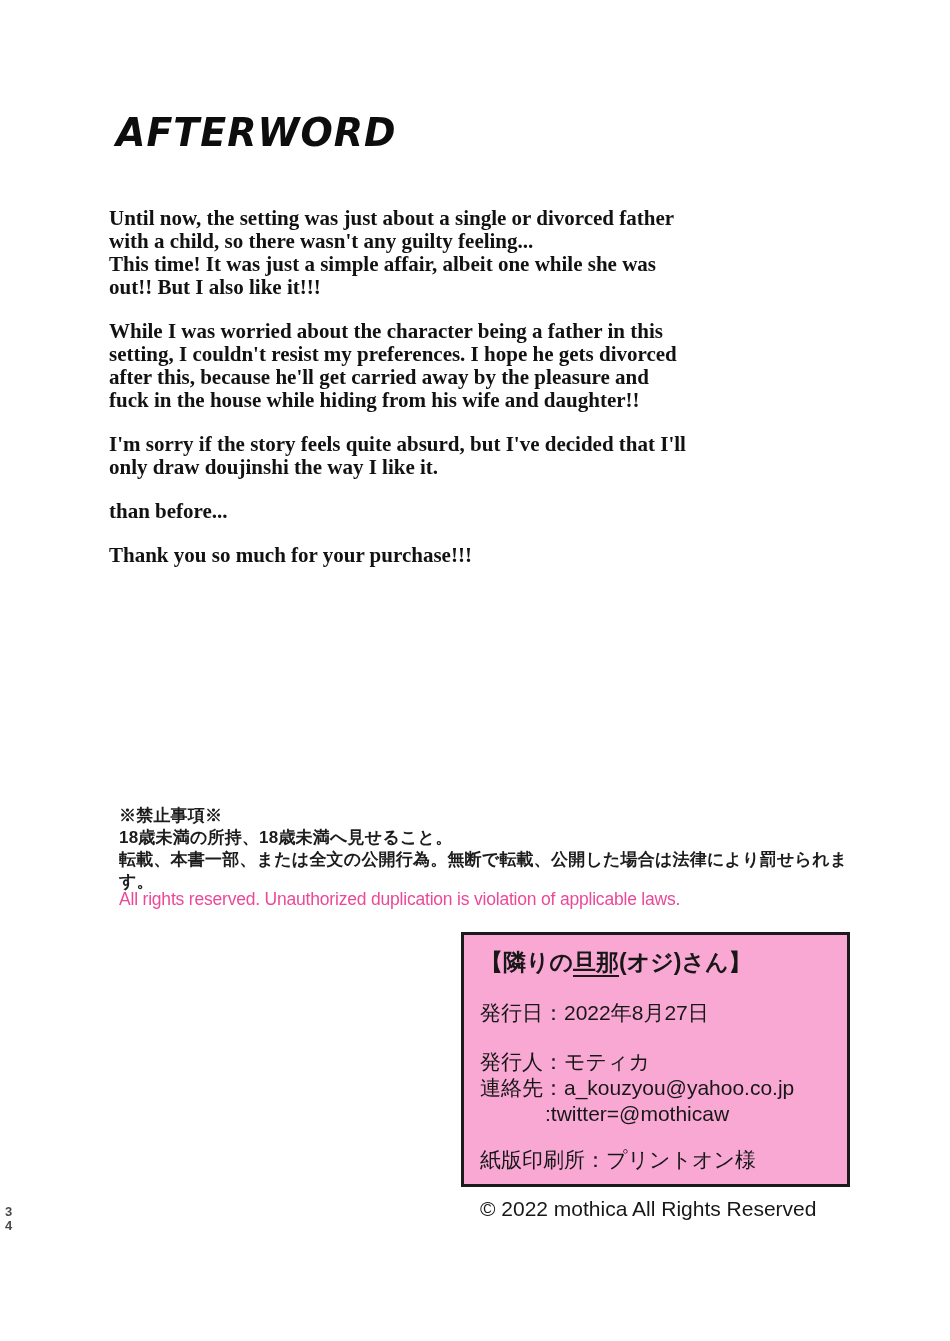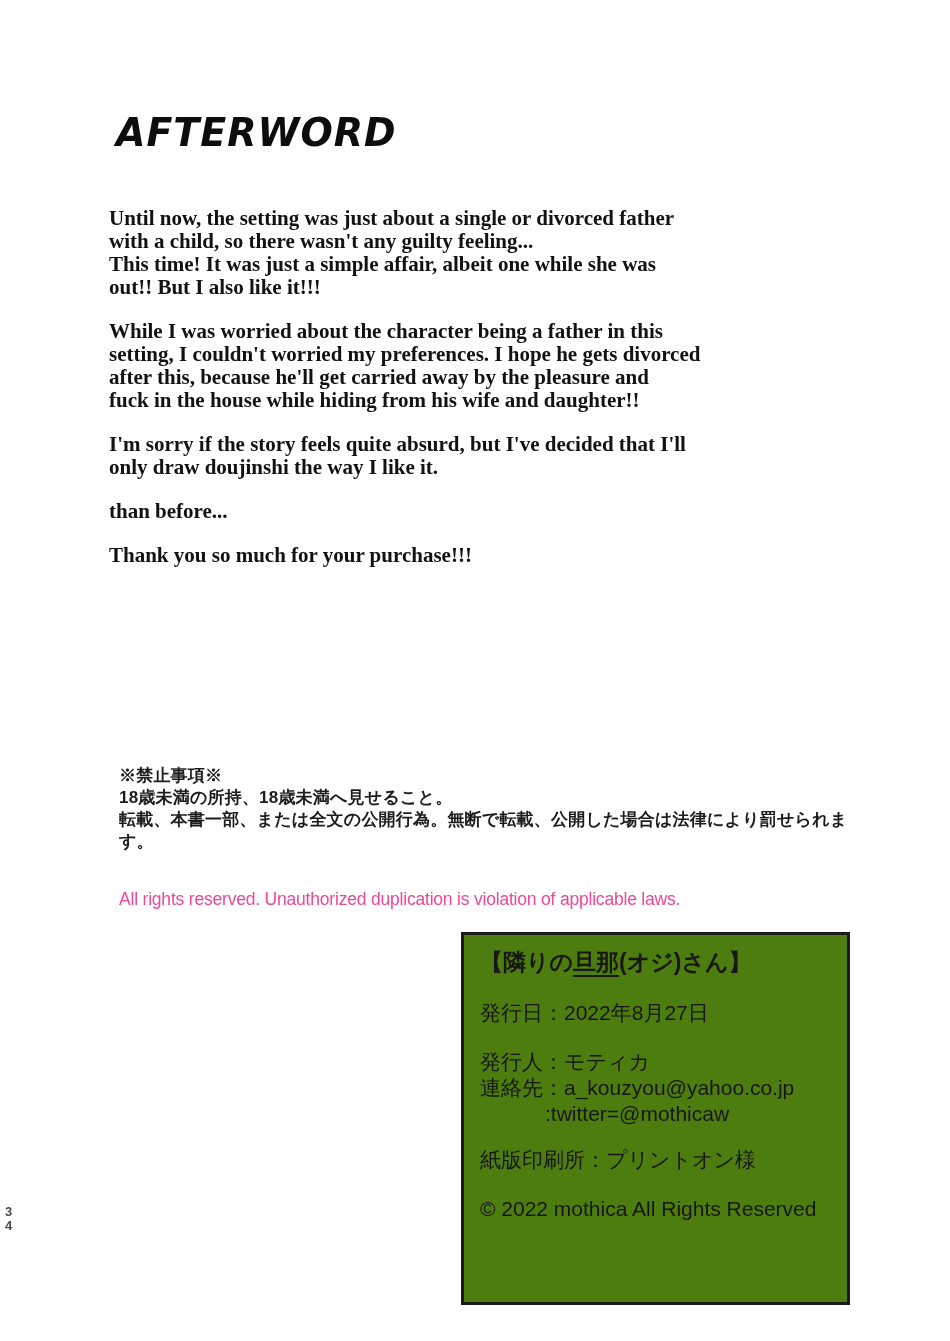--- a/index.html
+++ b/index.html
@@ -38,21 +38,21 @@
     font-size: 21px;
     line-height: 23px;
     color: #121212;
   }
   .body-text .para { margin-bottom: 21px; margin-top: 11px; }
   .body-text .line { white-space: nowrap; }
 
   .notice-jp {
     position: absolute;
     left: 119px;
-    top: 765px;
+    top: 805px;
     width: 760px;
     font-size: 17px;
     line-height: 22px;
     font-weight: bold;
     color: #1c1c1c;
     letter-spacing: 0.2px;
   }
 
   .rights-en {
     position: absolute;
@@ -62,23 +62,23 @@
     font-weight: normal;
     color: #ec4899;
     letter-spacing: -0.2px;
   }
 
   .colophon-box {
     position: absolute;
     left: 461px;
     top: 932px;
     width: 389px;
-    height: 373px;
+    height: 255px;
     border: 3px solid #1b1b1b;
-    background: #4d7c0f;
+    background: #f9a8d4;
     padding: 14px 16px;
     font-size: 21px;
     line-height: 26px;
     color: #171717;
   }
   .colophon-title {
     font-weight: bold;
     font-size: 23px;
     margin-bottom: 25px;
     white-space: nowrap;
@@ -109,21 +109,21 @@
 
   <div class="body-text">
     <div class="para">
       <div class="line">Until now, the setting was just about a single or divorced father</div>
       <div class="line">with a child, so there wasn't any guilty feeling...</div>
       <div class="line">This time! It was just a simple affair, albeit one while she was</div>
       <div class="line">out!! But I also like it!!!</div>
     </div>
     <div class="para">
       <div class="line">While I was worried about the character being a father in this</div>
-      <div class="line">setting, I couldn't worried my preferences. I hope he gets divorced</div>
+      <div class="line">setting, I couldn't resist my preferences. I hope he gets divorced</div>
       <div class="line">after this, because he'll get carried away by the pleasure and</div>
       <div class="line">fuck in the house while hiding from his wife and daughter!!</div>
     </div>
     <div class="para">
       <div class="line">I'm sorry if the story feels quite absurd, but I've decided that I'll</div>
       <div class="line">only draw doujinshi the way I like it.</div>
     </div>
     <div class="para">
       <div class="line">than before...</div>
     </div>

